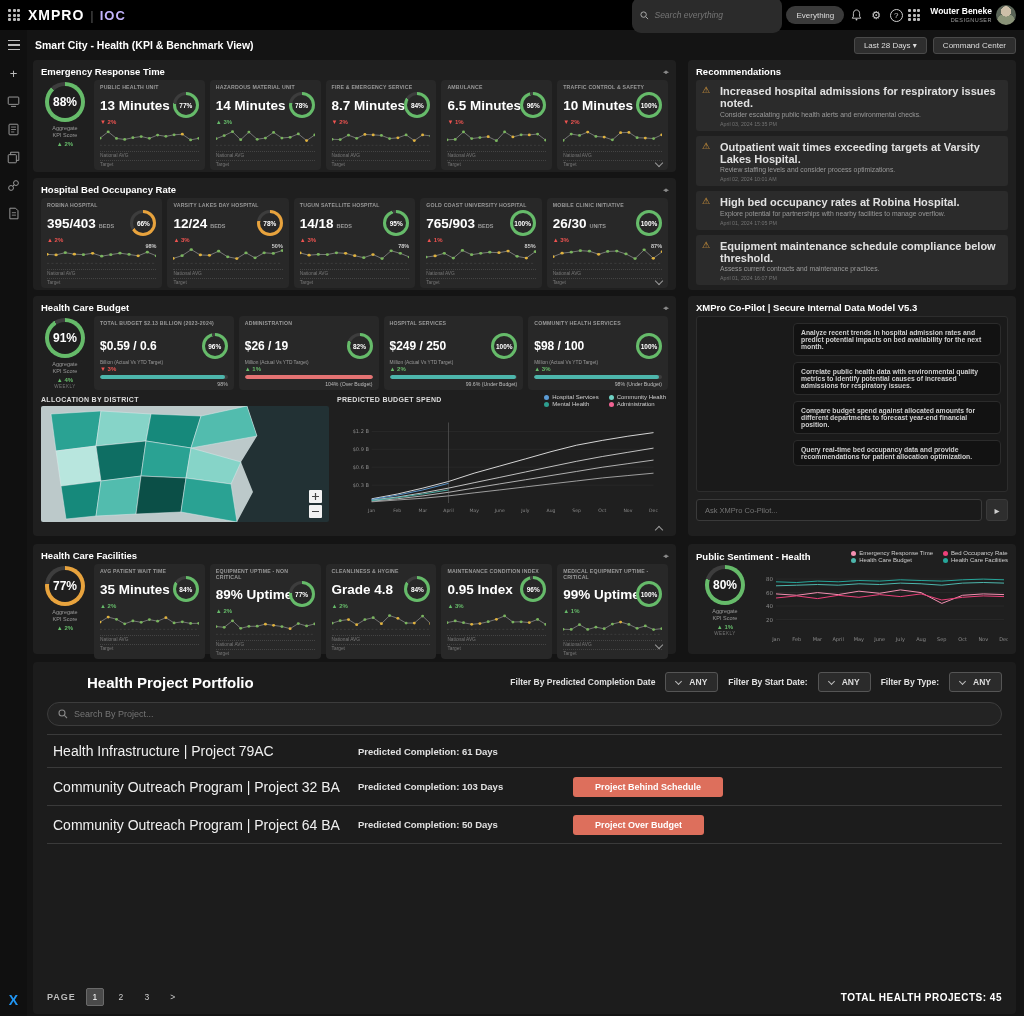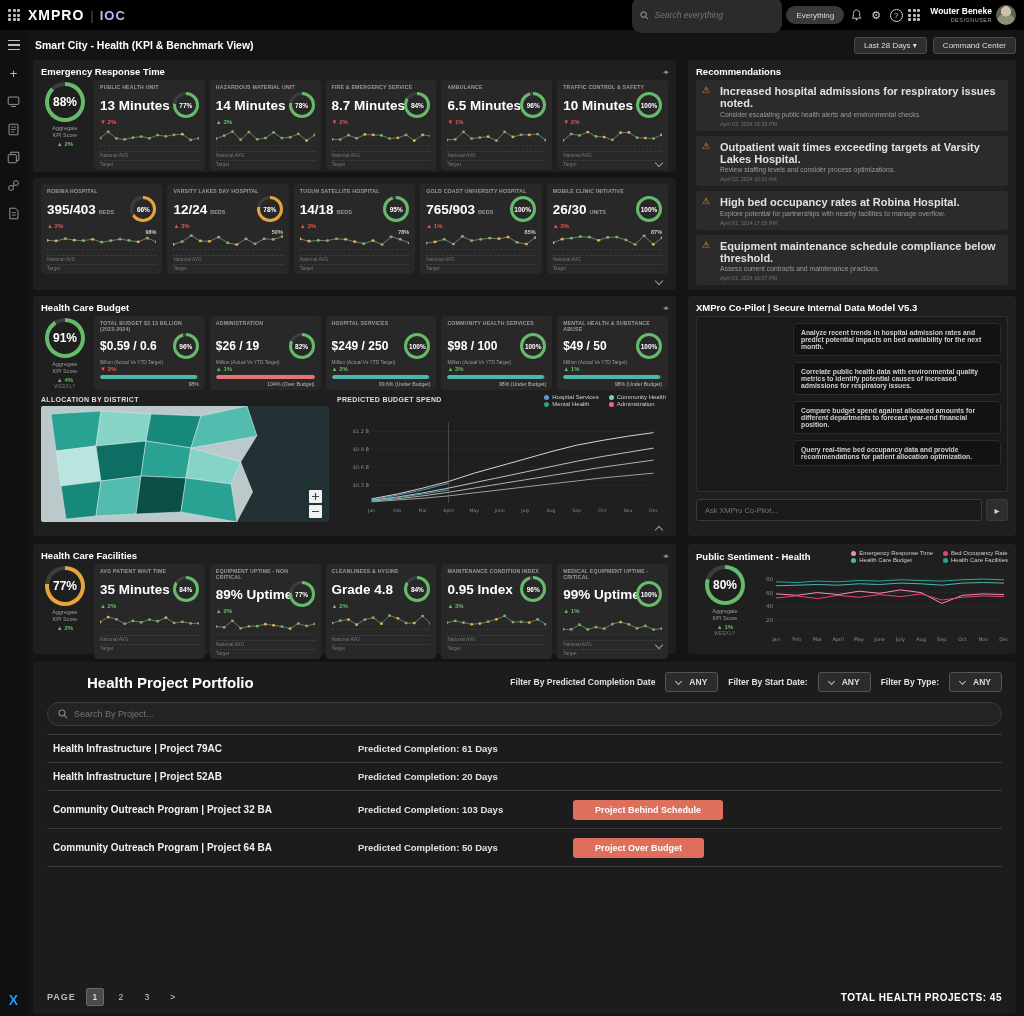--- a/index.html
+++ b/index.html
@@ -146,21 +146,21 @@
   .dd-chev { width:7px; height:7px; position:relative; }
   .dd-chev::before { content:""; position:absolute; left:0; top:0; width:4px; height:4px;
     border-right:1.4px solid #bbb; border-bottom:1.4px solid #bbb; transform:rotate(45deg); }
   .pf-search { margin-top:10px; height:24px; background:#232323; border:1px solid #3c3c3c;
     border-radius:12px; display:flex; align-items:center; padding:0 10px; gap:6px; }
   .pf-search input { flex:1; background:transparent; border:0; outline:none; color:#ccc;
     font-size:9px; font-family:"Liberation Sans",sans-serif; }
   .prow-wrap { margin-top:8px; border-top:1px solid #3a3a3a; }
   .prow { display:grid; grid-template-columns:305px 215px 1fr; align-items:center;
     padding:8px 6px; border-bottom:1px solid #3a3a3a; }
-  .prow-name { font-size:10px; font-weight:bold; color:#f0f0f0; }
+  .prow-name { font-size:14px; font-weight:normal; color:#f0f0f0; }
   .prow-comp { font-size:9.5px; font-weight:bold; color:#e0e0e0; }
   .badge { display:inline-block; background:#dd6f5c; color:#fff; font-size:9px; font-weight:bold;
     padding:5px 22px; border-radius:3px; cursor:pointer; }
   .pf-spacer { flex:1; }
   .pf-footer { display:flex; align-items:center; }
   .pg-label { font-size:9px; font-weight:bold; color:#bdbdbd; letter-spacing:1px; margin-right:10px; }
   .pagebox { width:18px; height:18px; display:flex; align-items:center; justify-content:center;
     font-size:8.5px; color:#cfcfcf; margin-right:8px; cursor:pointer; border-radius:2px; }
   .pagebox.active { background:#4a4a4a; border:1px solid #6a6a6a; color:#fff; }
   .pf-total { margin-left:auto; font-size:10px; font-weight:bold; color:#fff; letter-spacing:.5px; }
@@ -497,20 +497,24 @@
     <div class="mini-row">
                   <span>Target</span>
                 </div>
   </div>
 </div>
         </div>
         <span class="chev"></span>
       </section>
 
       <section class="panel" style="height:112px;margin-top:6px">
+        <div class="panel-head">
+          <h2 class="panel-title">Hospital Bed Occupancy Rate</h2>
+          <span class="hsplit">◂▸</span>
+        </div>
         <div class="card-row">
           <div style="display:flex;flex:1;gap:5px">
   <div class="kpi-card">
     <div class="kpi-label">ROBINA HOSPITAL</div>
     <div class="kpi-valrow">
       <div class="kpi-valwrap">
         <span class="kpi-value">395/403</span>
         <span class="kpi-suffix">BEDS</span>
       </div>
       <div class="gauge" style="--p: 66; --c: #e8a33d;">
@@ -785,35 +789,20 @@
                   </div>
     </div>
     <div class="kpi-sub">Million (Actual Vs YTD Target)</div>
     <div class="kpi-delta" style="color: rgb(102, 187, 106);">▲ 3%</div>
     <div class="hbar">
                   <div class="hbar-fill" style="width: 98%; background: rgb(77, 182, 172);"></div>
                 </div>
     <div class="kpi-note">98% (Under Budget)</div>
   </div>
 
-  <div class="kpi-card budget-card">
-    <div class="kpi-label">MENTAL HEALTH &amp; SUBSTANCE ABUSE</div>
-    <div class="kpi-valrow">
-      <span class="kpi-value">$49 / 50</span>
-      <div class="gauge" style="--p: 100; --c: #66bb6a;">
-                    <span class="gauge-val">100%</span>
-                  </div>
-    </div>
-    <div class="kpi-sub">Million (Actual Vs YTD Target)</div>
-    <div class="kpi-delta" style="color: rgb(102, 187, 106);">▲ 1%</div>
-    <div class="hbar">
-                  <div class="hbar-fill" style="width: 98%; background: rgb(77, 182, 172);"></div>
-                </div>
-    <div class="kpi-note">98% (Under Budget)</div>
-  </div>
 </div>
         </div>
         <div class="budget-bottom">
           <div class="map-panel">
             <div class="sub-title">ALLOCATION BY DISTRICT</div>
             <svg viewBox="0 0 288 116" width="288" height="116" style="border-radius:2px">
               <rect width="288" height="116" fill="#22313_4" style="fill:#223134"></rect>
               <path d="M0 0 L206 0 L216 30 L200 56 L212 86 L196 116 L0 116 Z" fill="#bcc9ca"></path>
               <g stroke="#dfe9ea" stroke-width="0.5">
                 <polygon points="10,8 60,5 55,40 15,45" fill="#2aa293"></polygon>
@@ -1269,25 +1258,20 @@
         </svg>
       <input placeholder="Search By Project..." style="">
     </div>
     <div class="prow-wrap">
   <div class="prow">
     <div class="prow-name">Health Infrastructure | Project 79AC</div>
     <div class="prow-comp">Predicted Completion: 61 Days</div>
     <div></div>
   </div>
 
-  <div class="prow">
-    <div class="prow-name">Health Infrastructure | Project 52AB</div>
-    <div class="prow-comp">Predicted Completion: 20 Days</div>
-    <div></div>
-  </div>
 
   <div class="prow">
     <div class="prow-name">Community Outreach Program | Project 32 BA</div>
     <div class="prow-comp">Predicted Completion: 103 Days</div>
     <div><span class="badge">Project Behind Schedule</span></div>
   </div>
 
   <div class="prow">
     <div class="prow-name">Community Outreach Program | Project 64 BA</div>
     <div class="prow-comp">Predicted Completion: 50 Days</div>

